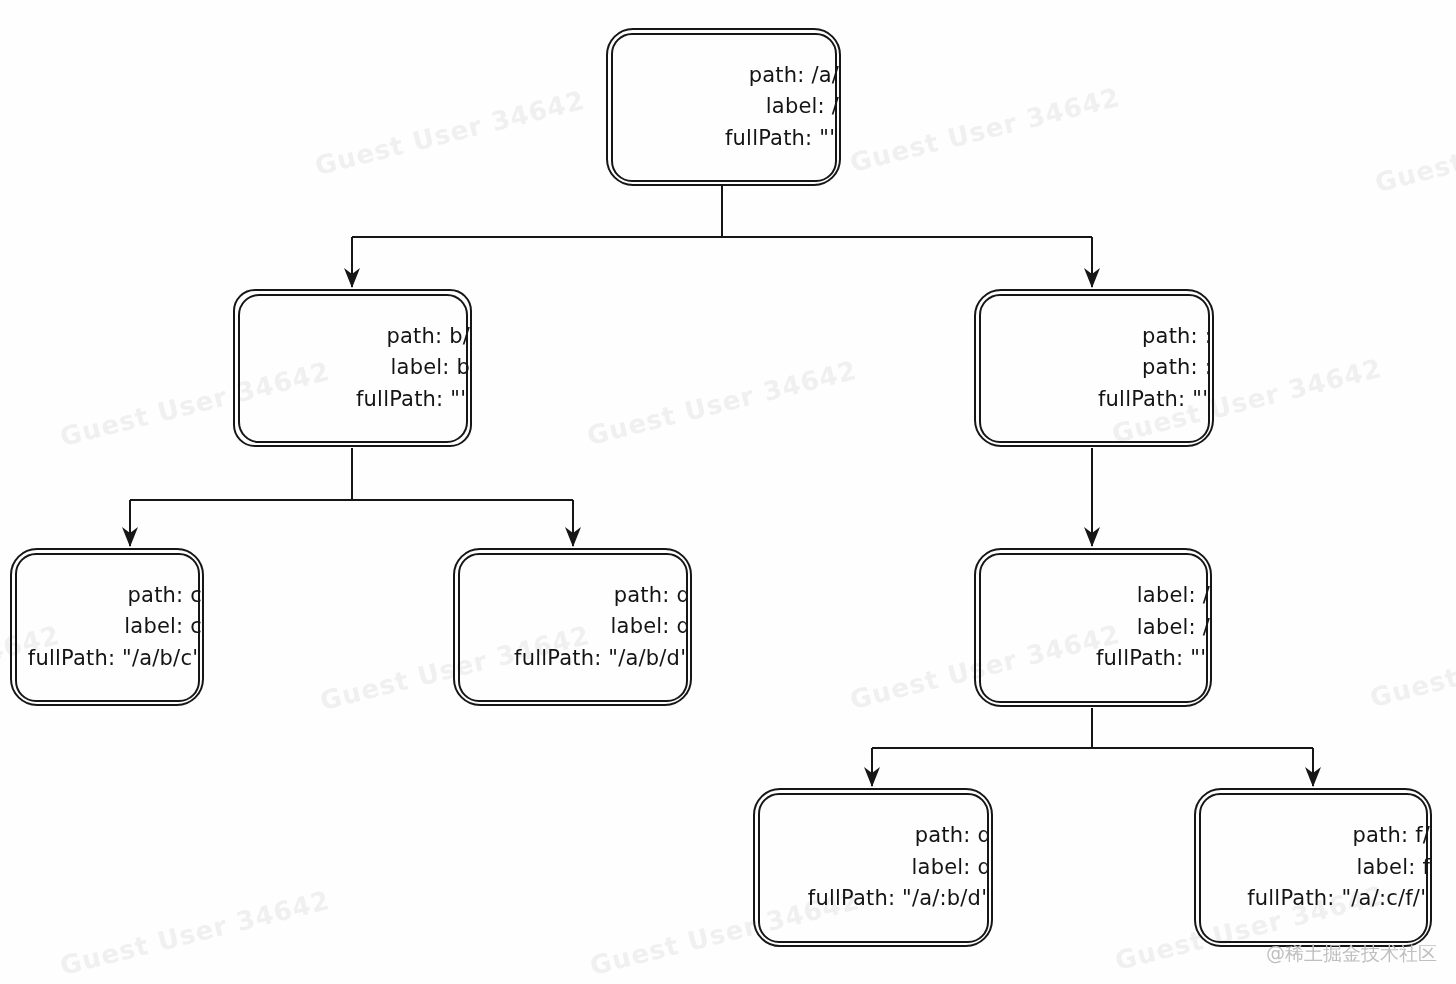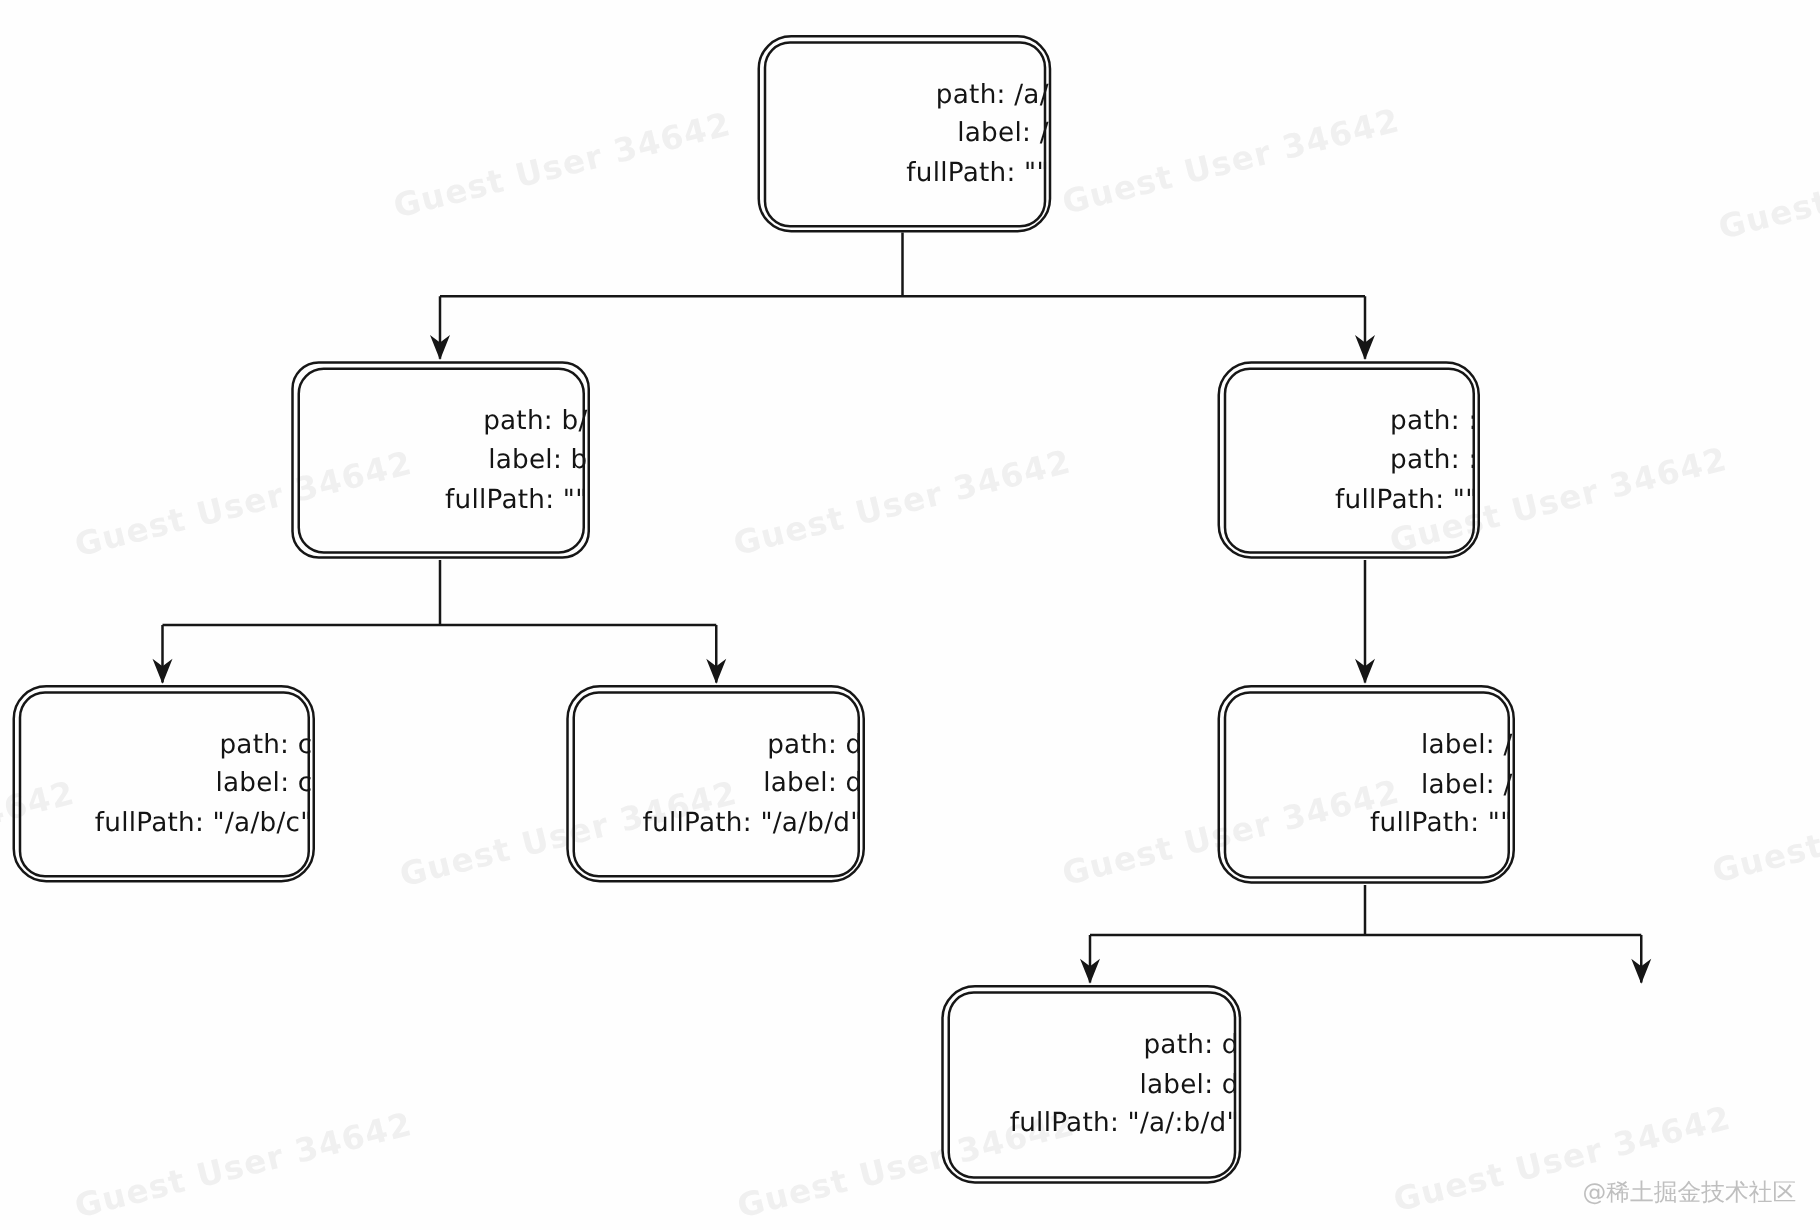--- a/index.html
+++ b/index.html
@@ -52,22 +52,22 @@
   .node .ln{
     display:block;
     font-size:21px;
     line-height:31.5px;
     color:#141414;
     letter-spacing:.2px;
     white-space:nowrap;
   }
   .n-root {left:606px;top:28px; width:235px;height:158px;}
   .n-b    {left:233px;top:289px;width:239px;height:158px;border-radius:22px;}
-  .n-param{left:974px;top:289px;width:210px;height:158px;}
-  .n-c    {left:10px; top:548px;width:242px;height:158px;}
+  .n-param{left:974px;top:289px;width:240px;height:158px;}
+  .n-c    {left:10px; top:548px;width:194px;height:158px;}
   .n-d    {left:453px;top:548px;width:239px;height:158px;}
   .n-slash{left:974px;top:548px;width:238px;height:159px;}
   .n-d2   {left:753px;top:788px;width:240px;height:159px;}
   .n-f    {left:1194px;top:788px;width:238px;height:159px;}
   
   .credit{
     position:absolute;
     left:1266px;top:941px;
     font-size:19px;
     color:#bfbfbf;
@@ -157,16 +157,21 @@
     <span class="ln">label: /</span>
     <span class="ln">fullPath: ""</span>
   </div>
 
   <div class="node n-d2">
     <span class="ln">path: d</span>
     <span class="ln">label: d</span>
     <span class="ln">fullPath: "/a/:b/d"</span>
   </div>
 
+  <div class="node n-f">
+    <span class="ln">path: f/</span>
+    <span class="ln">label: f</span>
+    <span class="ln">fullPath: "/a/:c/f/"</span>
+  </div>
 
   <span class="credit">@稀土掘金技术社区</span>
 
 </div>
 
 </body></html>

